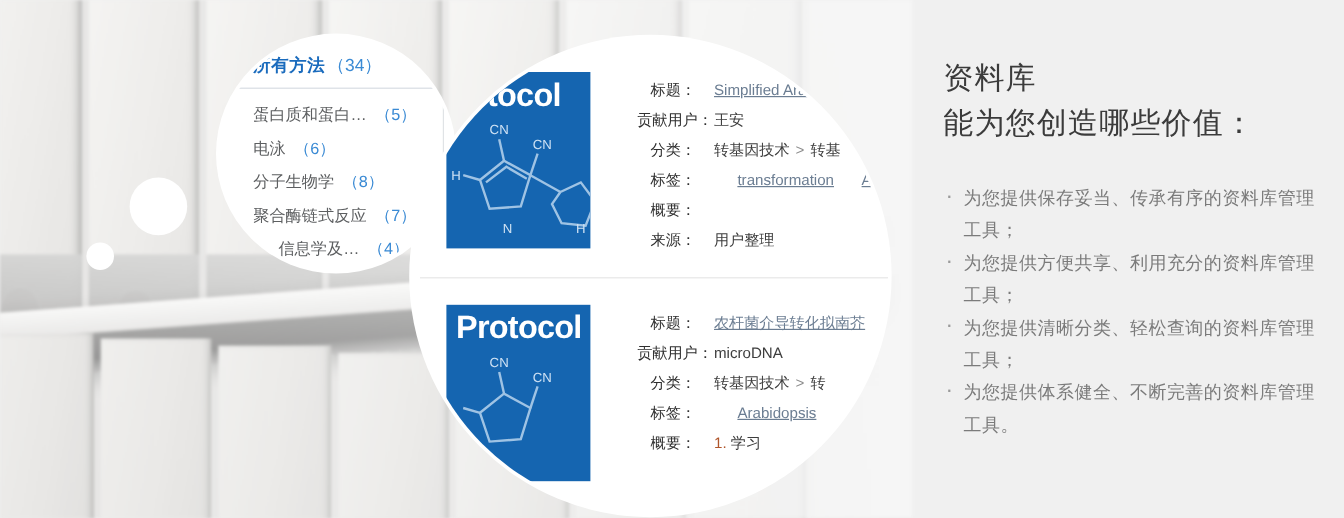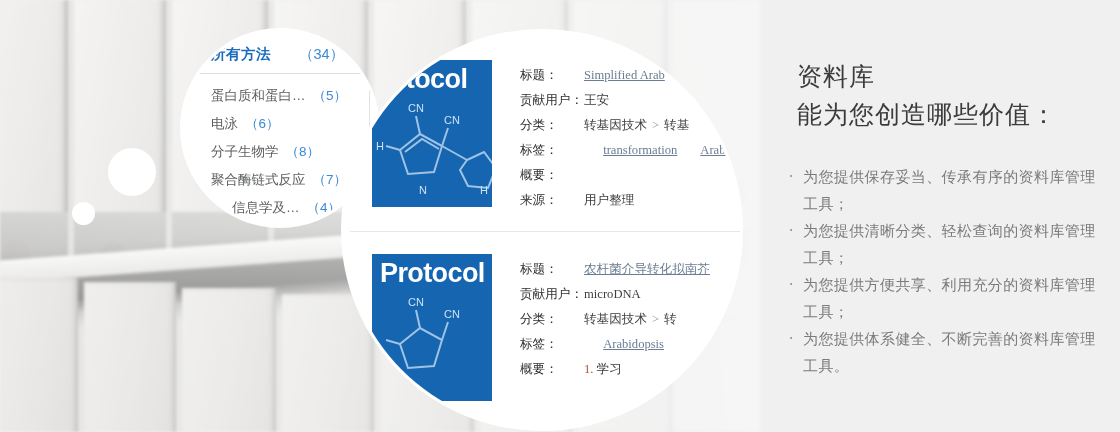--- a/index.html
+++ b/index.html
@@ -39,50 +39,50 @@
   .dot{position:absolute;border-radius:50%;background:#fff;z-index:9;}
 
   
   .circ{position:absolute;border-radius:50%;background:#fff;overflow:hidden;z-index:10;
         box-shadow:0 0 0 3px #ffffff;}
   .circ-small{left:183px;top:31px;width:194px;height:194px;}
   .circ-big{left:344px;top:32px;width:396px;height:396px;}
 
   
   .cat{position:absolute;left:7px;top:14px;width:178px;}
-  .cat-head{display:flex;align-items:baseline;gap:28px;padding:0 0 9px 21px;
+  .cat-head{display:flex;align-items:baseline;gap:2px;padding:0 0 9px 21px;
             border-bottom:1px solid #d8dde3;}
   .cat-head .t{color:#1a6bbd;font-weight:bold;font-size:14.5px;letter-spacing:.5px;}
   .cat-head .n{color:#3a8ad4;font-size:14.5px;}
   .cat-list{padding-top:8px;}
   .cat-item{display:flex;align-items:flex-end;gap:7px;padding:5px 0 5px 21px;
             font-size:13.5px;color:#5d5f61;white-space:nowrap;}
   .cat-item .cn{color:#3a8ad4;}
   .cat-rule{position:absolute;right:-2px;top:12px;width:1px;height:168px;background:#e0e3e6;}
 
   
   .res{position:absolute;left:6px;top:6px;width:470px;}
-  .res-row{display:flex;gap:28px;padding:22px 0 18px 22px;}
+  .res-row{display:flex;gap:39px;padding:22px 0 18px 22px;}
   .res-row + .res-row{border-top:1px solid #e6e6e6;}
   .thumb{position:relative;width:120px;height:147px;flex:none;background:#1565b0;overflow:hidden;}
   .thumb .word{position:absolute;left:8px;top:4px;right:0;color:#fff;font-size:27px;
                font-weight:bold;letter-spacing:-.6px;white-space:nowrap;}
   .thumb svg{position:absolute;left:0;top:30px;width:120px;height:120px;}
   .meta{flex:1;min-width:0;padding-top:3px;}
   .mrow{display:flex;gap:4px;font-size:12.6px;line-height:25px;color:#3d3d3d;white-space:nowrap;}
-  .lab{width:60px;flex:none;text-align:left;color:#2f2f2f;}
-  .val{min-width:0;font-family:Liberation Serif, serif;}
+  .lab{width:60px;flex:none;text-align:center;color:#2f2f2f;}
+  .val{min-width:0;}
   .link{color:#6b7d92;text-decoration:underline;}
   .tag{color:#6b7d92;text-decoration:underline;margin-right:7px;margin-left:16px;}
   .sep{color:#8a8a8a;margin:0 5px;}
   .num{color:#b0562c;}
 
   
   .copy{position:absolute;left:786px;top:46px;width:310px;z-index:12;}
-  .copy h1{margin:11px;font-weight:normal;color:#3b3b3b;font-size:25px;line-height:38px;
+  .copy h1{margin:0;font-weight:normal;color:#3b3b3b;font-size:25px;line-height:38px;
            letter-spacing:1px;}
   .copy ul{list-style:none;margin:30px 0 0;padding:0;}
   .copy li{position:relative;padding-left:17px;color:#7b7b7b;font-size:15px;
            line-height:27px;letter-spacing:.4px;}
   .copy li::before{content:"\00B7";position:absolute;left:2px;top:-2px;font-size:19px;color:#9a9a9a;}
 </style>
 </head>
 <body>
 
 <div class="stage">
@@ -259,19 +259,19 @@
     </div>
   </div>
 
   <div class="copy">
     <h1>
       <span>资料库</span><br>
       <span>能为您创造哪些价值：</span>
     </h1>
     <ul>
       <li>为您提供保存妥当、传承有序的资料库管理工具；</li>
+      <li>为您提供方便共享、利用充分的资料库管理工具；</li>
       <li>为您提供清晰分类、轻松查询的资料库管理工具；</li>
-      <li>为您提供方便共享、利用充分的资料库管理工具；</li>
       <li>为您提供体系健全、不断完善的资料库管理工具。</li>
     </ul>
   </div>
 
 </div>
 
 </body></html>

